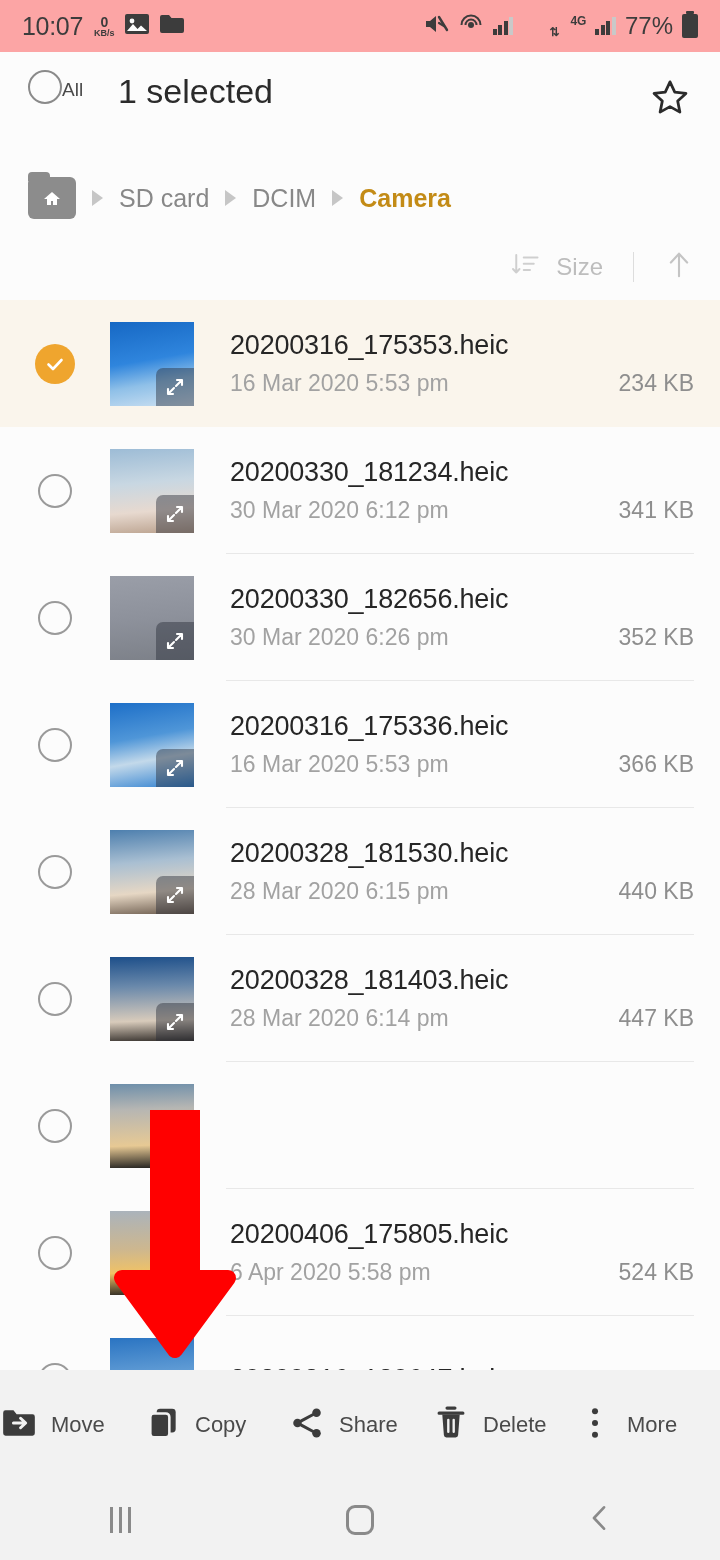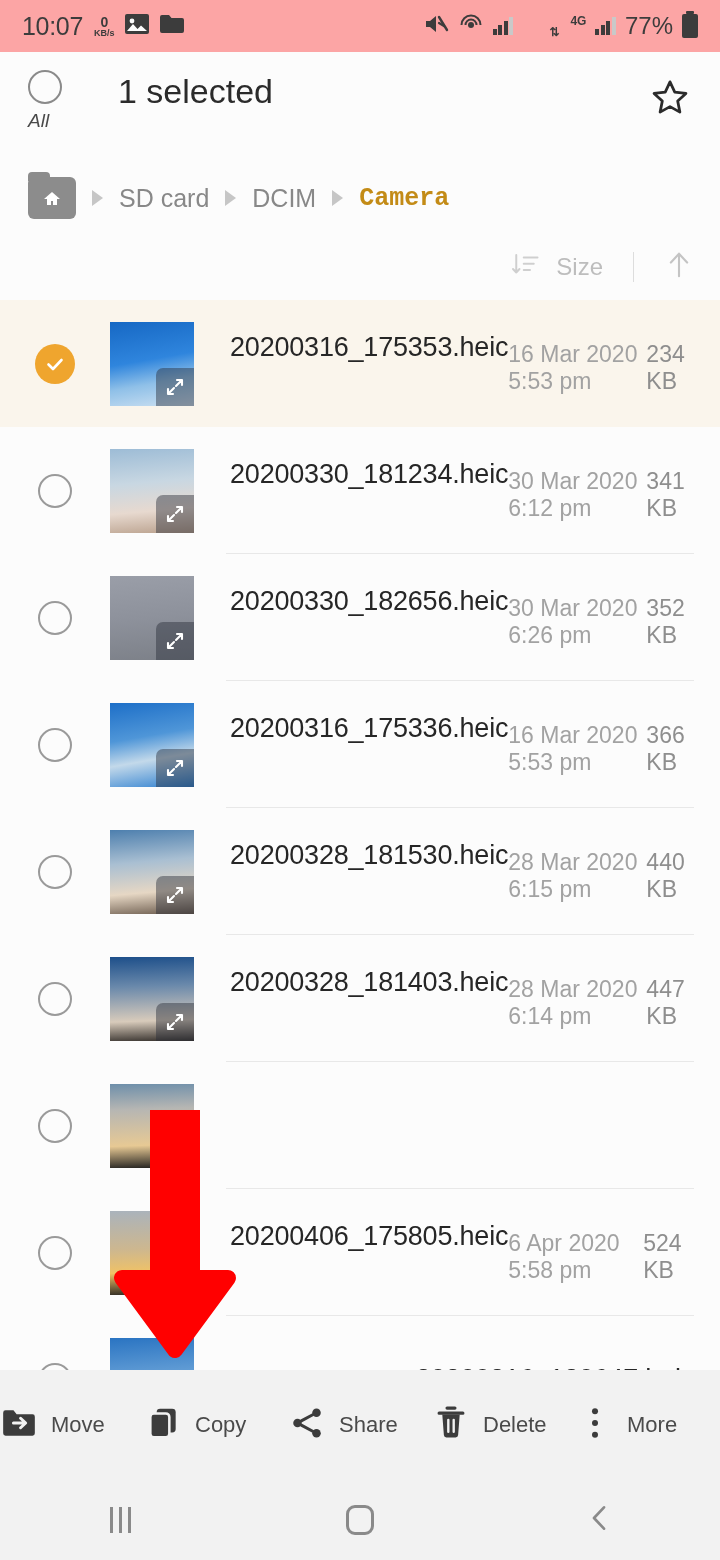--- a/index.html
+++ b/index.html
@@ -36,21 +36,21 @@
   .g4 .t{font-size:12px; font-weight:bold; color:#3C3C3C;margin-left:48px;}
   .g4 .a{font-size:12px; font-weight:bold; color:#3C3C3C; margin-top:-1px;}
   .batt{width:16px; height:24px; border-radius:2px; background:#3C3C3C; position:relative;}
   .batt:before{content:""; position:absolute; top:-3px; left:4px; width:8px; height:3px; background:#3C3C3C; border-radius:1px;}
 
   
   .header{
     height:110px; display:flex; align-items:flex-start; padding:14px 28px 0 28px;
     background:#FCFCFC;
   }
-  .allbox{width:62px; display:flex; flex-direction:column; align-items:flex-start; padding-top:4px;font-style:italic;}
+  .allbox{width:62px; display:flex; flex-direction:row; align-items:center; padding-top:4px;}
   .allcircle{width:34px; height:34px; border:2px solid #8A8A8A; border-radius:50%;}
   .alllabel{font-size:19px; color:#4A4A4A; margin-top:6px;}
   .seltitle{font-size:34px; color:#2B2B2B; margin-left:28px; margin-top:6px; font-weight:400;}
   .starbtn{margin-left:auto; margin-top:10px;}
 
   
   .crumbs{
     height:72px; display:flex; align-items:center; padding:0 28px; gap:0px;
     background:#FCFCFC;
   }
@@ -58,21 +58,21 @@
     width:48px; height:42px; background:#8C8C8C; border-radius:6px;
     position:relative; display:flex; align-items:center; justify-content:center;
   }
   .homeicon:before{content:""; position:absolute; top:-5px; left:0; width:22px; height:9px; background:#8C8C8C; border-radius:4px 4px 0 0;}
   .tri{
     width:0;height:0;border-left:11px solid #C6C6C6;
     border-top:8px solid transparent;border-bottom:8px solid transparent;
     margin:0 16px;
   }
   .crumb{font-size:25px; color:#888888;}
-  .crumb.active{color:#C38B16; font-weight:bold;font-family:Liberation Mono, monospace;}
+  .crumb.active{color:#C38B16; font-weight:bold;}
 
   
   .sortbar{
     height:66px; display:flex; align-items:center; justify-content:flex-end;
     padding:0 26px; gap:4px; background:#FCFCFC;
   }
   .sortlabel{font-size:24px; color:#BDBDBD; margin-left:12px;}
   .sortdiv{width:1px; height:30px; background:#DDDDDD; margin:0 26px;}
 
   
@@ -93,21 +93,21 @@
     display:flex;align-items:center;justify-content:center;
   }
   .thumb{
     width:84px; height:84px; position:relative; overflow:hidden; flex:none;
   }
   .thumb .expand{
     position:absolute; right:0; bottom:0; width:38px; height:38px;
     background:rgba(40,45,55,0.45); border-radius:7px 0 0 0;
     display:flex; align-items:center; justify-content:center;
   }
-  .meta{flex:1; margin-left:36px; display:flex; flex-direction:row; justify-content:flex-end; min-width:0;}
+  .meta{flex:1; margin-left:36px; display:flex; flex-direction:column; justify-content:flex-end; min-width:0;}
   .fname{font-size:27px; color:#262626; letter-spacing:-0.2px; white-space:nowrap;}
   .fsub{display:flex; align-items:baseline; margin-top:9px;}
   .fdate{font-size:23px; color:#A2A2A2;}
   .fsize{font-size:23px; color:#8E8E8E; margin-left:auto;}
 
   
   .arrow{position:absolute; left:110px; top:1110px; pointer-events:none;}
 
   
   .toolbar{

